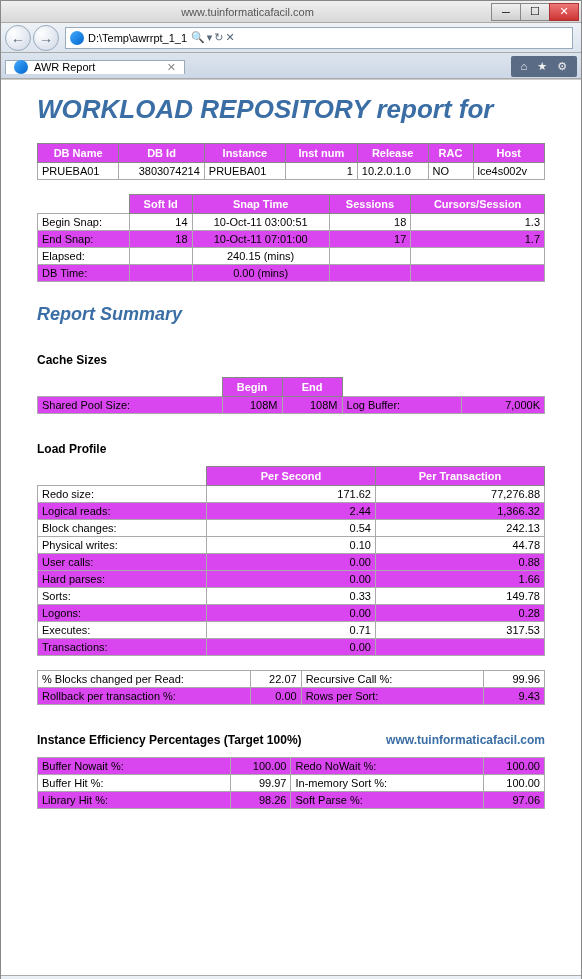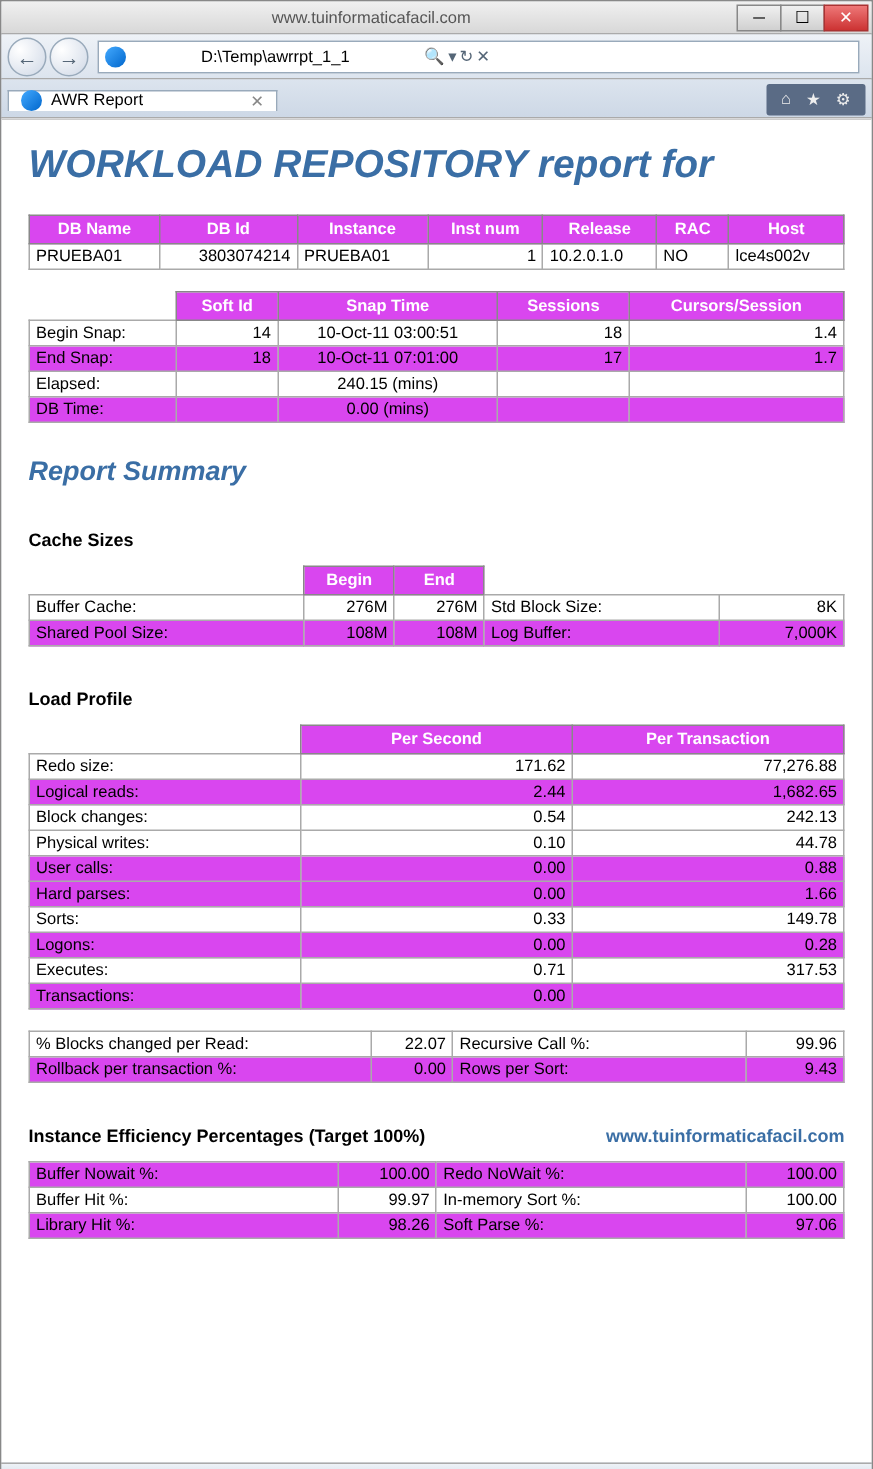--- a/index.html
+++ b/index.html
@@ -55,21 +55,20 @@
   .url-box {
     flex: 1;
     display:flex;
     align-items:center;
     background:#fff;
     border:1px solid #9ab;
     height:22px;
     padding:0 4px;
     font-size:11px;
     margin: 16px 4px;
-    gap: 46px;
   }
   .ie-icon{width:14px;height:14px;border-radius:50%;background:linear-gradient(135deg,#4af,#06c);margin-right:4px;display:inline-block;}
   .search-controls{display:flex;gap:2px;margin-left:4px;color:#567;}
   .tabbar {
     display: flex;
     align-items:center;
     height:26px;
     padding: 2px 4px 0 4px;
     background:linear-gradient(to bottom,#dce4ee,#cdd8e6);
     border-bottom:1px solid #aaa;
@@ -85,21 +84,21 @@
     min-width:180px;
   }
   .tab .ie-icon{margin-right:6px;}
   .tab-x{margin-left:auto;color:#888;}
   .rt-icons{margin-left:auto;display:flex;gap:10px;color:#eee;background:#5a6b85;padding:4px 10px;border-radius:2px;}
   
   .content-wrap{
     background:#fff;
     height: 896px;
     overflow-y:scroll;
-    padding: 14px 18px;
+    padding: 14px 36px;
     border-top:1px solid #ccc;
   }
   h1.main{
     font-family: Arial, sans-serif;
     font-size: 26px;
     font-weight: bold;
     font-style: italic;
     color: #3a6ea5;
     margin-bottom: 18px;
   }
@@ -231,21 +230,21 @@
         <th>Soft Id</th>
         <th>Snap Time</th>
         <th>Sessions</th>
         <th>Cursors/Session</th>
       </tr>
       <tr>
         <td class="tl">Begin Snap:</td>
         <td class="tr">14</td>
         <td class="tc">10-Oct-11 03:00:51</td>
         <td class="tr">18</td>
-        <td class="tr">1.4</td>
+        <td class="tr">1.3</td>
       </tr>
       <tr class="alt">
         <td class="tl">End Snap:</td>
         <td class="tr">18</td>
         <td class="tc">10-Oct-11 07:01:00</td>
         <td class="tr">17</td>
         <td class="tr">1.7</td>
       </tr>
       <tr>
         <td class="tl">Elapsed:</td>
@@ -269,27 +268,20 @@
     <h3 class="sub">Cache Sizes</h3>
     <table class="awr">
       <tbody>
           <tr>
         <th style="background:#fff;border:none;"></th>
         <th style="width:60px">Begin</th>
         <th style="width:60px">End</th>
         <th style="background:#fff;border:none;"></th>
         <th style="background:#fff;border:none;"></th>
       </tr>
-      <tr>
-        <td class="tl">Buffer Cache:</td>
-        <td class="tr">276M</td>
-        <td class="tr">276M</td>
-        <td class="tl">Std Block Size:</td>
-        <td class="tr">8K</td>
-      </tr>
       <tr class="alt">
         <td class="tl">Shared Pool Size:</td>
         <td class="tr">108M</td>
         <td class="tr">108M</td>
         <td class="tl">Log Buffer:</td>
         <td class="tr">7,000K</td>
       </tr>
     </tbody>
       </table>
 
@@ -302,21 +294,21 @@
         <th style="width:33%">Per Transaction</th>
       </tr>
       <tr>
             <td class="tl">Redo size:</td>
             <td class="tr">171.62</td>
             <td class="tr">77,276.88</td>
           </tr>
       <tr class="alt">
             <td class="tl">Logical reads:</td>
             <td class="tr">2.44</td>
-            <td class="tr">1,682.65</td>
+            <td class="tr">1,366.32</td>
           </tr>
       <tr>
             <td class="tl">Block changes:</td>
             <td class="tr">0.54</td>
             <td class="tr">242.13</td>
           </tr>
       <tr>
             <td class="tl">Physical writes:</td>
             <td class="tr">0.10</td>
             <td class="tr">44.78</td>

